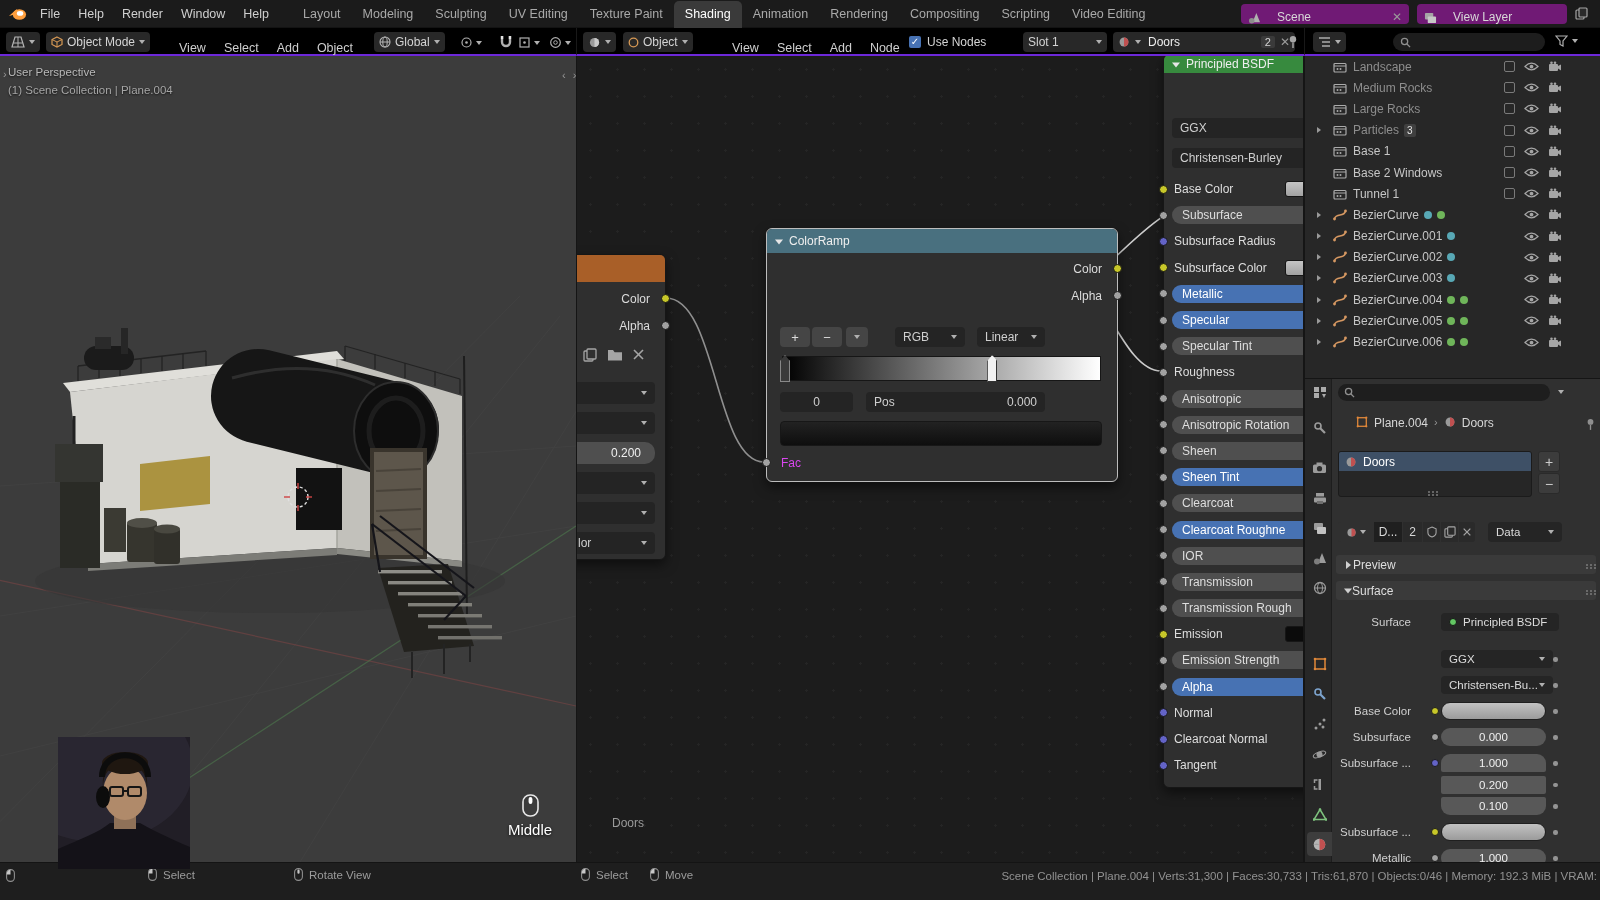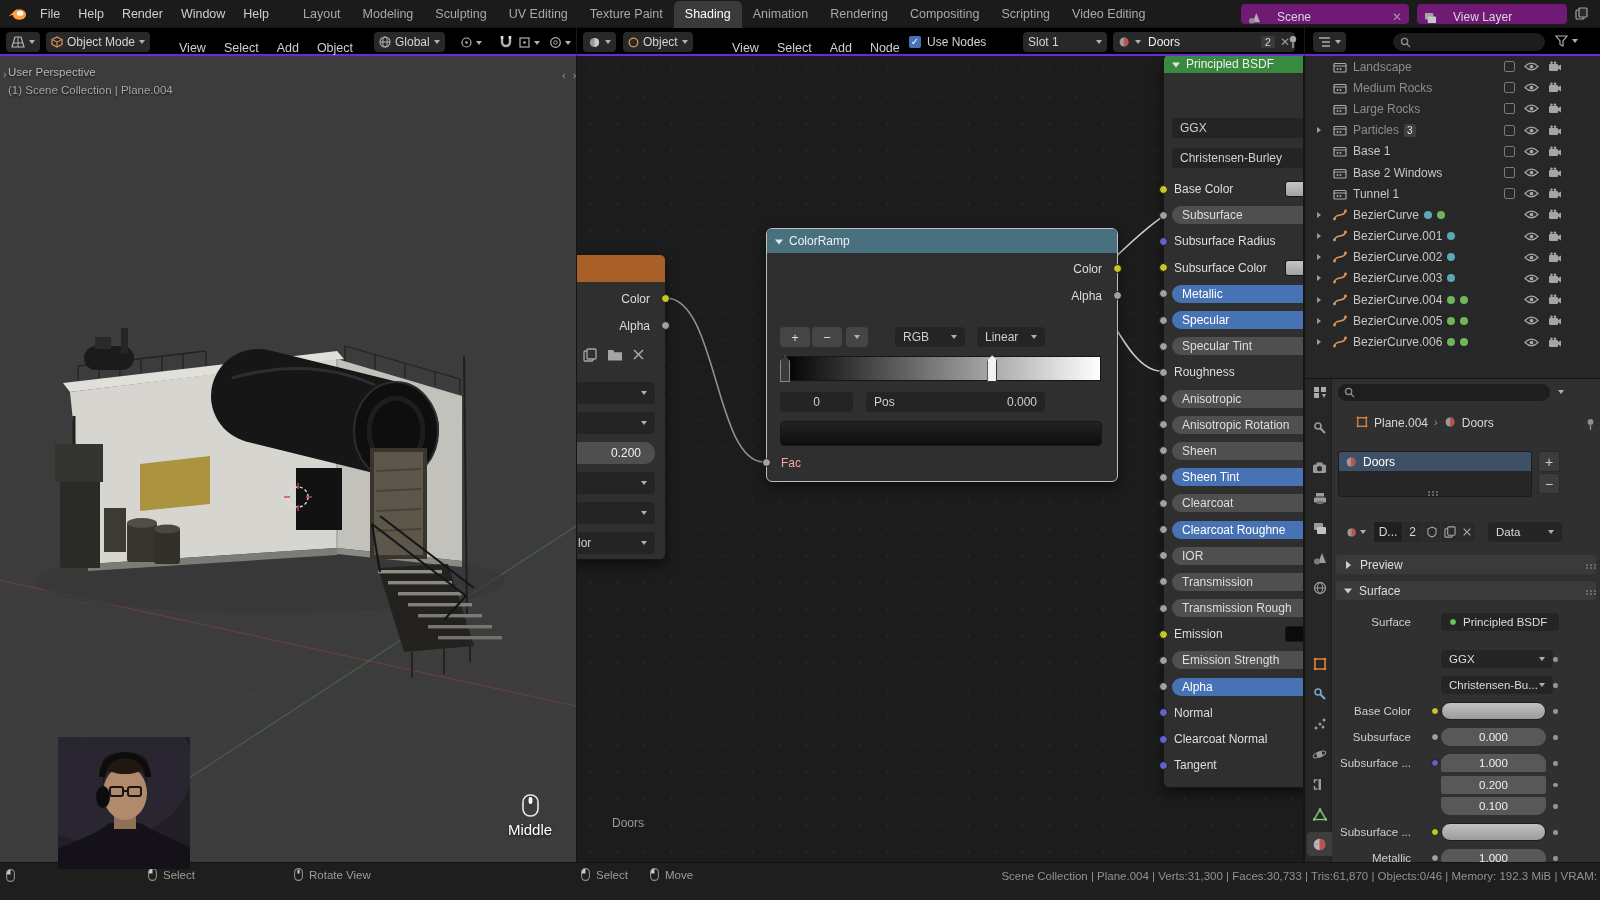--- a/index.html
+++ b/index.html
@@ -92,21 +92,21 @@
   .ptab{position:absolute;left:2px;width:25px;height:24px;display:flex;align-items:center;justify-content:center;border-radius:4px 0 0 4px}
   .ptab.active{background:#3d3d3d}
   #pbody{position:absolute;left:27px;top:0;width:269px;height:484px}
   #p-search{position:absolute;left:6px;top:5px;width:212px;height:17px;background:#1e1e1e;border-radius:9px;display:flex;align-items:center;padding:0 6px;gap:5px}
   #p-crumb{position:absolute;left:24px;top:37px;height:16px;display:flex;align-items:flex-start;gap:6px;color:#d6d6d6}
   #p-slots{position:absolute;left:6px;top:72px;width:194px;height:46px;background:#262626;border:1px solid #1b1b1b;border-radius:3px;overflow:hidden}
   .slot-row{height:19px;background:#3e5066;display:flex;align-items:center;gap:6px;padding:0 6px;color:#fff}
   .sqbtn{position:absolute;width:22px;height:21px;background:#3c3c3c;border:1px solid #2a2a2a;border-radius:3px;display:flex;align-items:center;justify-content:center;color:#ccc;font-size:14px}
   .grip{width:2px;height:2px;border-radius:50%;background:#7b7b7b;box-shadow:4px 0 #7b7b7b,8px 0 #7b7b7b,0 3px #7b7b7b,4px 3px #7b7b7b,8px 3px #7b7b7b}
   .dbseg{position:absolute;top:143px;height:20px;background:#2a2a2a;display:flex;align-items:center;justify-content:center;color:#d8d8d8}
-  .psec{position:absolute;left:4px;right:5px;height:19px;background:#3a3a3a;border-radius:3px;display:flex;align-items:center;gap:7px;padding:0 8px;color:#dedede}
+  .psec{position:absolute;left:4px;right:5px;height:19px;background:#3a3a3a;border-radius:3px;display:flex;align-items:center;padding:0 8px;color:#dedede}
   .psec .grip{margin-left:auto}
   .prow{position:absolute;left:0;width:100%;height:20px}
   .plabel{position:absolute;left:0;top:0;width:79px;height:20px;line-height:20px;text-align:right;color:#cfcfcf;font-size:11.5px;white-space:nowrap}
   .pdot{position:absolute;left:99px;top:6px;width:8px;height:8px;border-radius:50%;border:1px solid #1c1c1c}
   .pfield{position:absolute;left:109px;top:1px;width:105px;height:18px;background:#585858;border-radius:9px;display:flex;align-items:center;justify-content:center;color:#f0f0f0;font-size:11.5px}
   .pfield.swatchf{background:linear-gradient(#c2c2c2,#9b9b9b);border:1px solid #1f1f1f}
   .pdeco{position:absolute;left:221px;top:8px;width:4.5px;height:4.5px;border-radius:50%;background:#949494}
   .pdd{position:absolute;background:#252525;border-radius:4px;display:flex;align-items:center;padding:0 8px;color:#dcdcdc;font-size:11.5px}
   .pdd .car{margin-left:auto}
 
@@ -507,21 +507,21 @@
       </div>
       <div class="ndd" style="left:13px;top:163px;width:73px;height:20px;justify-content:center">
         <span>0</span>
       </div>
       <div class="ndd" style="left:99px;top:163px;width:179px;height:20px">
         <span>Pos</span>
         <span style="margin-left:auto">0.000</span>
       </div>
       <div style="position:absolute;left:13px;right:15px;top:192px;height:25px;border-radius:4px;border:1px solid #171717;background:linear-gradient(#222,#0e0e0e)"></div>
       <div class="nrow" style="top:223px;height:22px">
-        <span style="padding-left:14px;color:#fca5a5">Fac</span>
+        <span style="padding-left:14px;color:#d946ef">Fac</span>
         <span class="dot gray" style="position:absolute;left:-5px;top:6px"></span>
       </div>
     </div>
 
     <div class="node" style="left:586px;top:-2px;width:168px;height:734px">
       <div class="node-header" style="height:18px;background:#378a3e">
         <span class="tri-d"></span>
         <span>Principled BSDF</span>
       </div>
       <div class="ndd" style="left:8px;top:63px;width:152px;height:20px">

